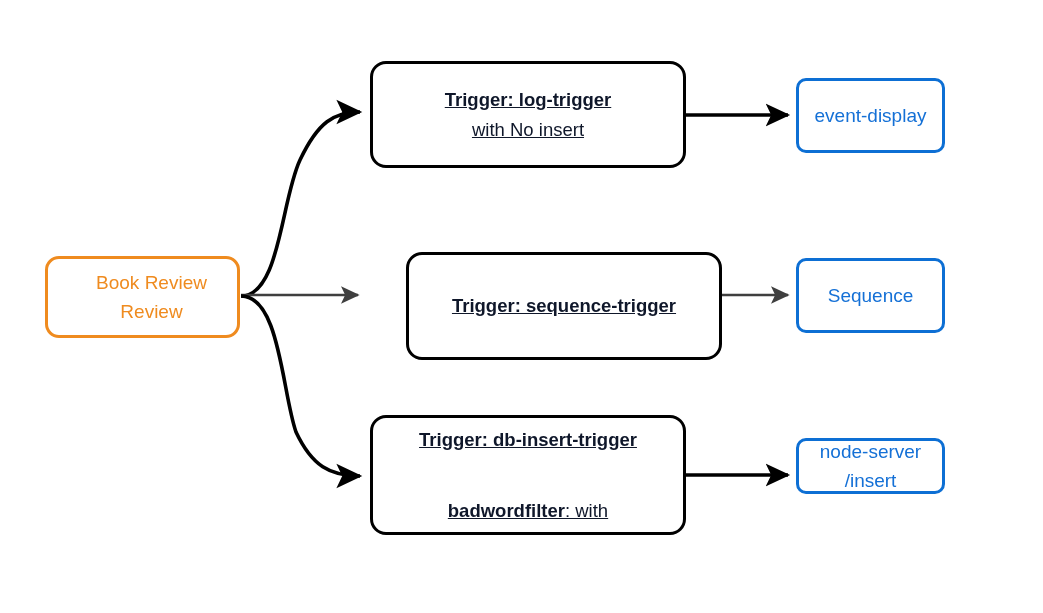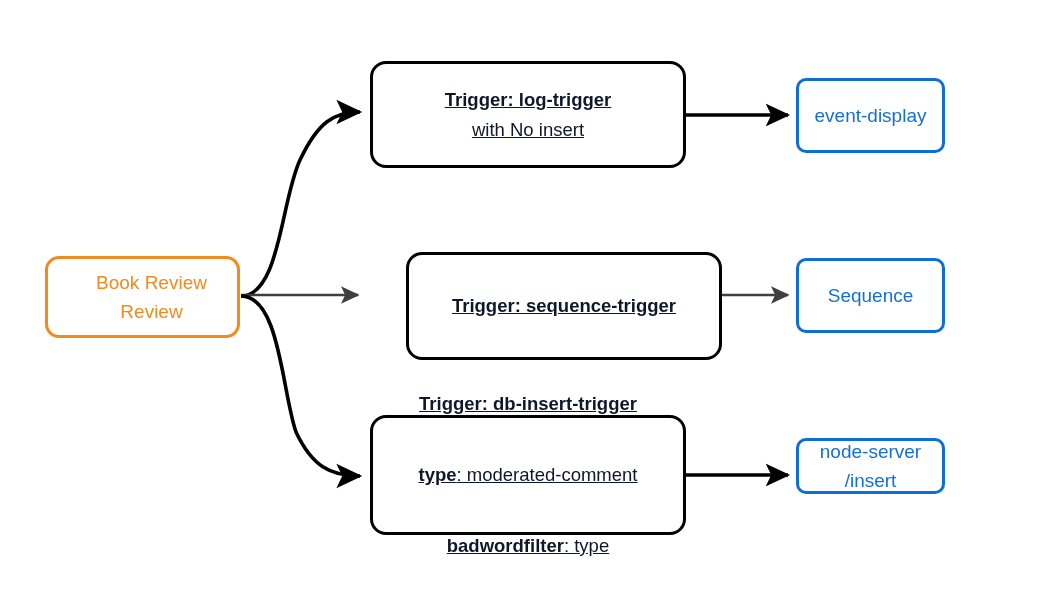--- a/index.html
+++ b/index.html
@@ -110,22 +110,21 @@
     <span class="line bold">Trigger: log-trigger</span>
     <span class="line"><span class="bold"></span><span>with No insert</span></span>
   </div>
 
   <div class="node node-trigger" style="left:370px; top:252px; width:316px; height:108px;margin-left:36px;">
     <span class="line bold">Trigger: sequence-trigger</span>
   </div>
 
   <div class="node node-trigger" style="left:370px; top:415px; width:316px; height:120px;gap:41px;">
     <span class="line bold">Trigger: db-insert-trigger</span>
-    <span class="line"><span class="bold">type</span><span>: moderated-comment</span></span>
-    <span class="line"><span class="bold">badwordfilter</span><span>: type</span></span>
+    <span class="line"><span class="bold">badwordfilter</span><span>: with</span></span>
   </div>
 
   <div class="node node-target" style="left:796px; top:78px; width:149px; height:75px;">
     <span class="line">event-display</span>
   </div>
 
   <div class="node node-target" style="left:796px; top:258px; width:149px; height:75px;">
     <span class="line">Sequence</span>
   </div>
 

